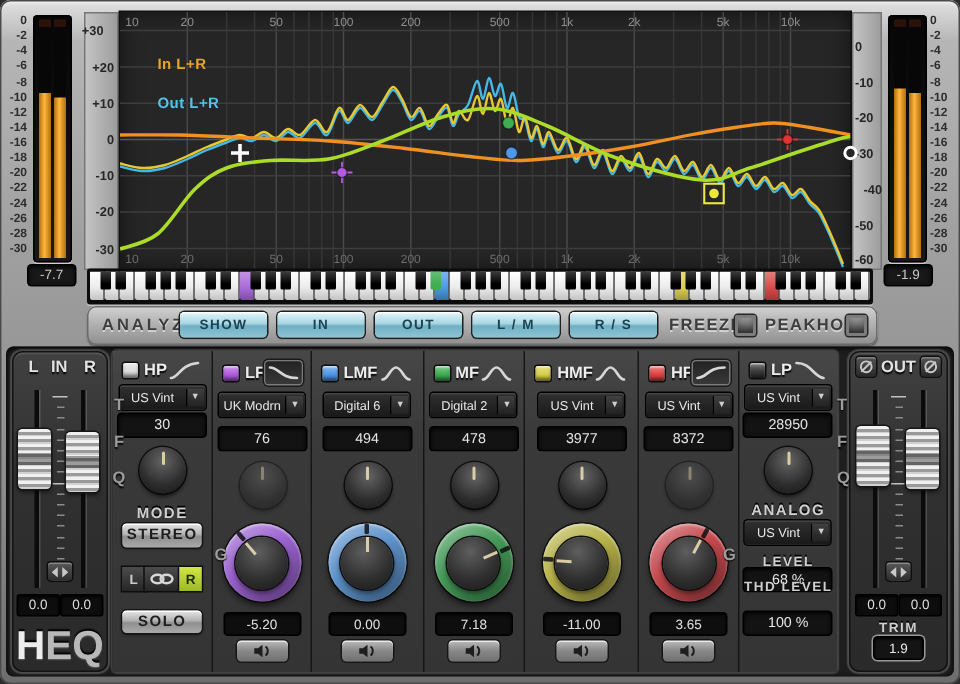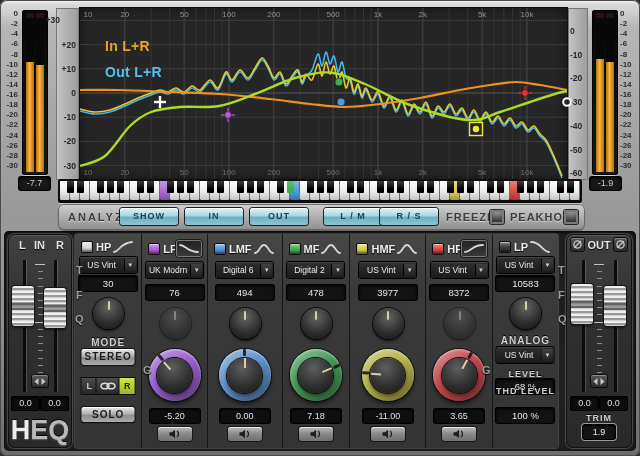--- a/index.html
+++ b/index.html
@@ -20,21 +20,21 @@
   .valbox{position:absolute;background:#181818;border-radius:2px;color:#c9c9c9;font-size:9px;
     text-align:center;box-shadow:inset 0 1px 3px #000,0 0 0 1px #000,0 1px 0 rgba(255,255,255,.4)}
   
   .strip{position:absolute;background:linear-gradient(90deg,#c6c6c6,#9b9b9b);
     box-shadow:inset 0 0 0 1px #777}
   .dblabel{position:absolute;font-size:8.5px;font-weight:bold;color:#262626;width:18px;line-height:8px}
   .plot{position:absolute;background:#262626;box-shadow:inset 0 0 14px rgba(0,0,0,.55),0 0 0 1px #101010}
   .plot svg{position:absolute;left:0;top:0}
   .freqlab{position:absolute;font-size:8px;color:#8f8f8f;transform:translateX(-50%);line-height:8px}
   .freqlab.bot{color:#6d6d6d}
-  .legend{position:absolute;font-size:14px;font-weight:bold;letter-spacing:.3px}
+  .legend{position:absolute;font-size:10px;font-weight:bold;letter-spacing:.3px}
   .mklayer{position:absolute;inset:0}
   .mk{position:absolute;transform:translate(-50%,-50%)}
   
   .kbd{position:absolute;background:#0c0c0c;border-radius:2px;box-shadow:0 1px 0 rgba(255,255,255,.4)}
   .wkey{position:absolute;top:1px;bottom:2px;border-radius:0 0 1.5px 1.5px;
     background:linear-gradient(180deg,#ffffff,#ececec 55%,#c4c4c4);border-right:1px solid #6f6f6f}
   .bkey{position:absolute;top:1px;height:12px;width:7px;z-index:2;border-radius:0 0 1px 1px;
     background:linear-gradient(180deg,#3c3c3c,#000 70%)}
   
   .azbar{position:absolute;border-radius:6px;
@@ -196,34 +196,34 @@
       </div>
     <div class="mbarbg" style="left:14px">
         <div class="mfill" style="top:49px"></div>
       </div>
     <div class="mclip" style="left:4px"></div>
     <div class="mclip" style="left:14px"></div>
   </div>
   <div class="valbox" style="left:590px;top:177px;width:31px;height:13px;line-height:13px">-1.9</div>
 
   <div class="strip" style="left:56px;top:8px;width:23px;height:172px" id="stripL">
-      <div class="dblabel" style="right: 19px; top: 8.4px; text-align: right; width: 32px;">+30</div>
+      <div class="dblabel" style="right: 10px; top: 8.4px; text-align: right; width: 32px;">+30</div>
       <div class="dblabel" style="right: 3px; top: 32.6px; text-align: right; width: 20px;">+20</div>
       <div class="dblabel" style="right: 3px; top: 56.8px; text-align: right; width: 20px;">+10</div>
       <div class="dblabel" style="right: 3px; top: 81px; text-align: right; width: 20px;">0</div>
       <div class="dblabel" style="right: 3px; top: 105.2px; text-align: right; width: 20px;">-10</div>
       <div class="dblabel" style="right: 3px; top: 129.4px; text-align: right; width: 20px;">-20</div>
       <div class="dblabel" style="right: 3px; top: 153.6px; text-align: right; width: 20px;">-30</div>
     </div>
   <div class="strip" style="left:568px;top:8px;width:20px;height:172px" id="stripR">
       <div class="dblabel" style="left: 2px; top: 19px; text-align: left;">0</div>
       <div class="dblabel" style="left: 2px; top: 42.7px; text-align: left;">-10</div>
       <div class="dblabel" style="left: 2px; top: 66.4px; text-align: left;">-20</div>
       <div class="dblabel" style="left: 2px; top: 90.1px; text-align: left;">-30</div>
-      <div class="dblabel" style="left: 2px; top: 113.8px; text-align: left;">-40</div>
+      <div class="dblabel" style="left: 2px; top: 113.8px; text-align: right;">-40</div>
       <div class="dblabel" style="left: 2px; top: 137.5px; text-align: left;">-50</div>
       <div class="dblabel" style="left: 2px; top: 161.2px; text-align: left;">-60</div>
     </div>
 
   <div class="plot" style="left:80px;top:8px;width:487px;height:172px" id="plot">
     <svg id="gridsvg" width="487" height="172">
         <line x1="44.8534693539332" y1="0" x2="44.8534693539332" y2="172" stroke="#474747" stroke-width="1"></line>
         <line x1="71.0910669532297" y1="0" x2="71.0910669532297" y2="172" stroke="#353535" stroke-width="1"></line>
         <line x1="89.7069387078664" y1="0" x2="89.7069387078664" y2="172" stroke="#353535" stroke-width="1"></line>
         <line x1="104.14653064606681" y1="0" x2="104.14653064606681" y2="172" stroke="#474747" stroke-width="1"></line>
@@ -426,21 +426,21 @@
         <div class="bkey" style="left: 506.5px;"></div>
       </div>
   </div>
 
   <div class="azbar" style="left:58px;top:204px;width:527px;height:26px">
     <div class="azlabel" style="left:10px;top:7px">ANALYZER</div>
     <div id="azbtns">
         <div class="azbtn" style="left: 62px; top: 4px;">SHOW</div>
         <div class="azbtn" style="left: 127px; top: 4px;">IN</div>
         <div class="azbtn" style="left: 192px; top: 4px;">OUT</div>
-        <div class="azbtn" style="left: 257px; top: 4px; margin-left: 9px;">L / M</div>
+        <div class="azbtn" style="left: 257px; top: 4px;">L / M</div>
         <div class="azbtn" style="left: 322px; top: 4px;">R / S</div>
       </div>
     <div class="azlabel" style="left:388px;top:7px;letter-spacing:1px">FREEZE</div>
     <div class="sqbtn" style="left:432px;top:6px"></div>
     <div class="azlabel" style="left:452px;top:7px;letter-spacing:1px">PEAKHOLD</div>
     <div class="sqbtn" style="left:506px;top:6px"></div>
   </div>
 
   <div class="well" style="left:4px;top:231px;width:632px;height:220px"></div>
 
@@ -766,21 +766,21 @@
             </svg>
           </span>
         </div>
         <div class="rowgap">
           <div class="drop">
             <span class="txt">US Vint</span>
             <span class="arr">▼</span>
           </div>
         </div>
         <div class="rowgap">
-          <div class="fdisp">10583</div>
+          <div class="fdisp">28950</div>
         </div>
         <div class="b-qrow">
           <div class="qknob">
             <i></i>
           </div>
         </div>
         <div class="stack">
           <div class="slabel" style="top: 4px; font-size: 10px;">ANALOG</div>
           <div class="drop" style="position: absolute; top: 16px; left: 50%; transform: translateX(-50%);">
             <span class="txt">US Vint</span>

